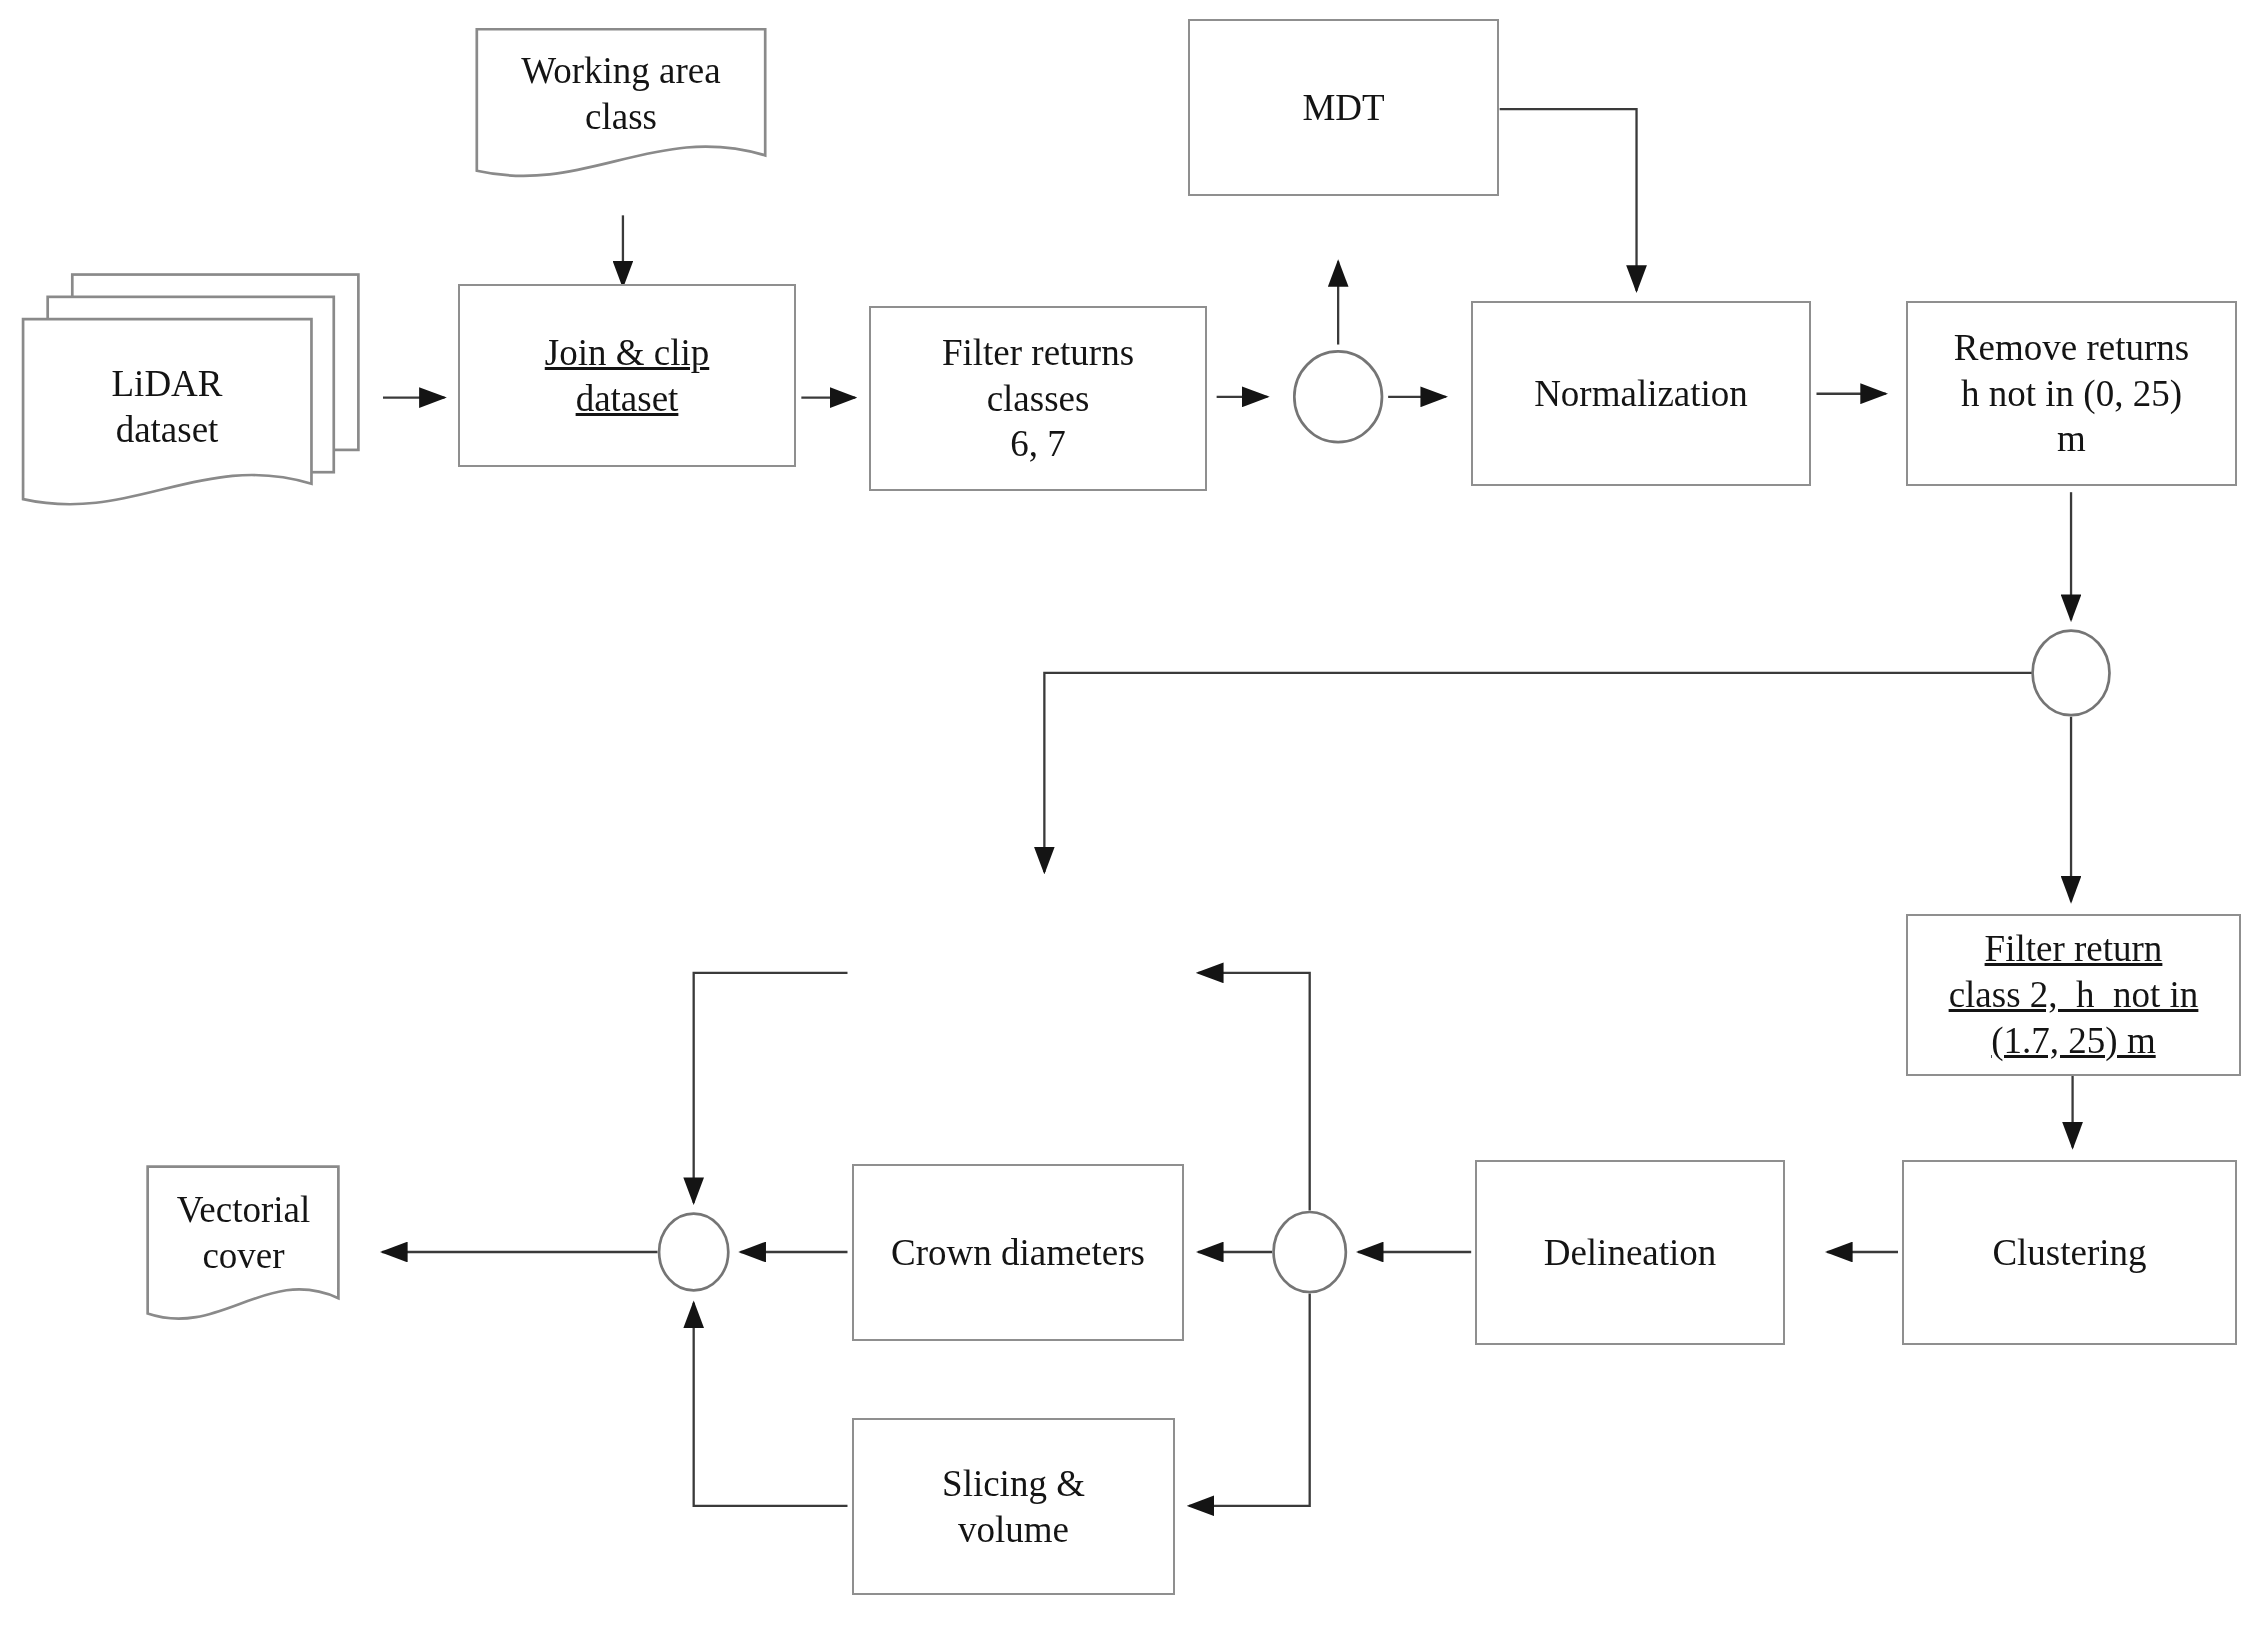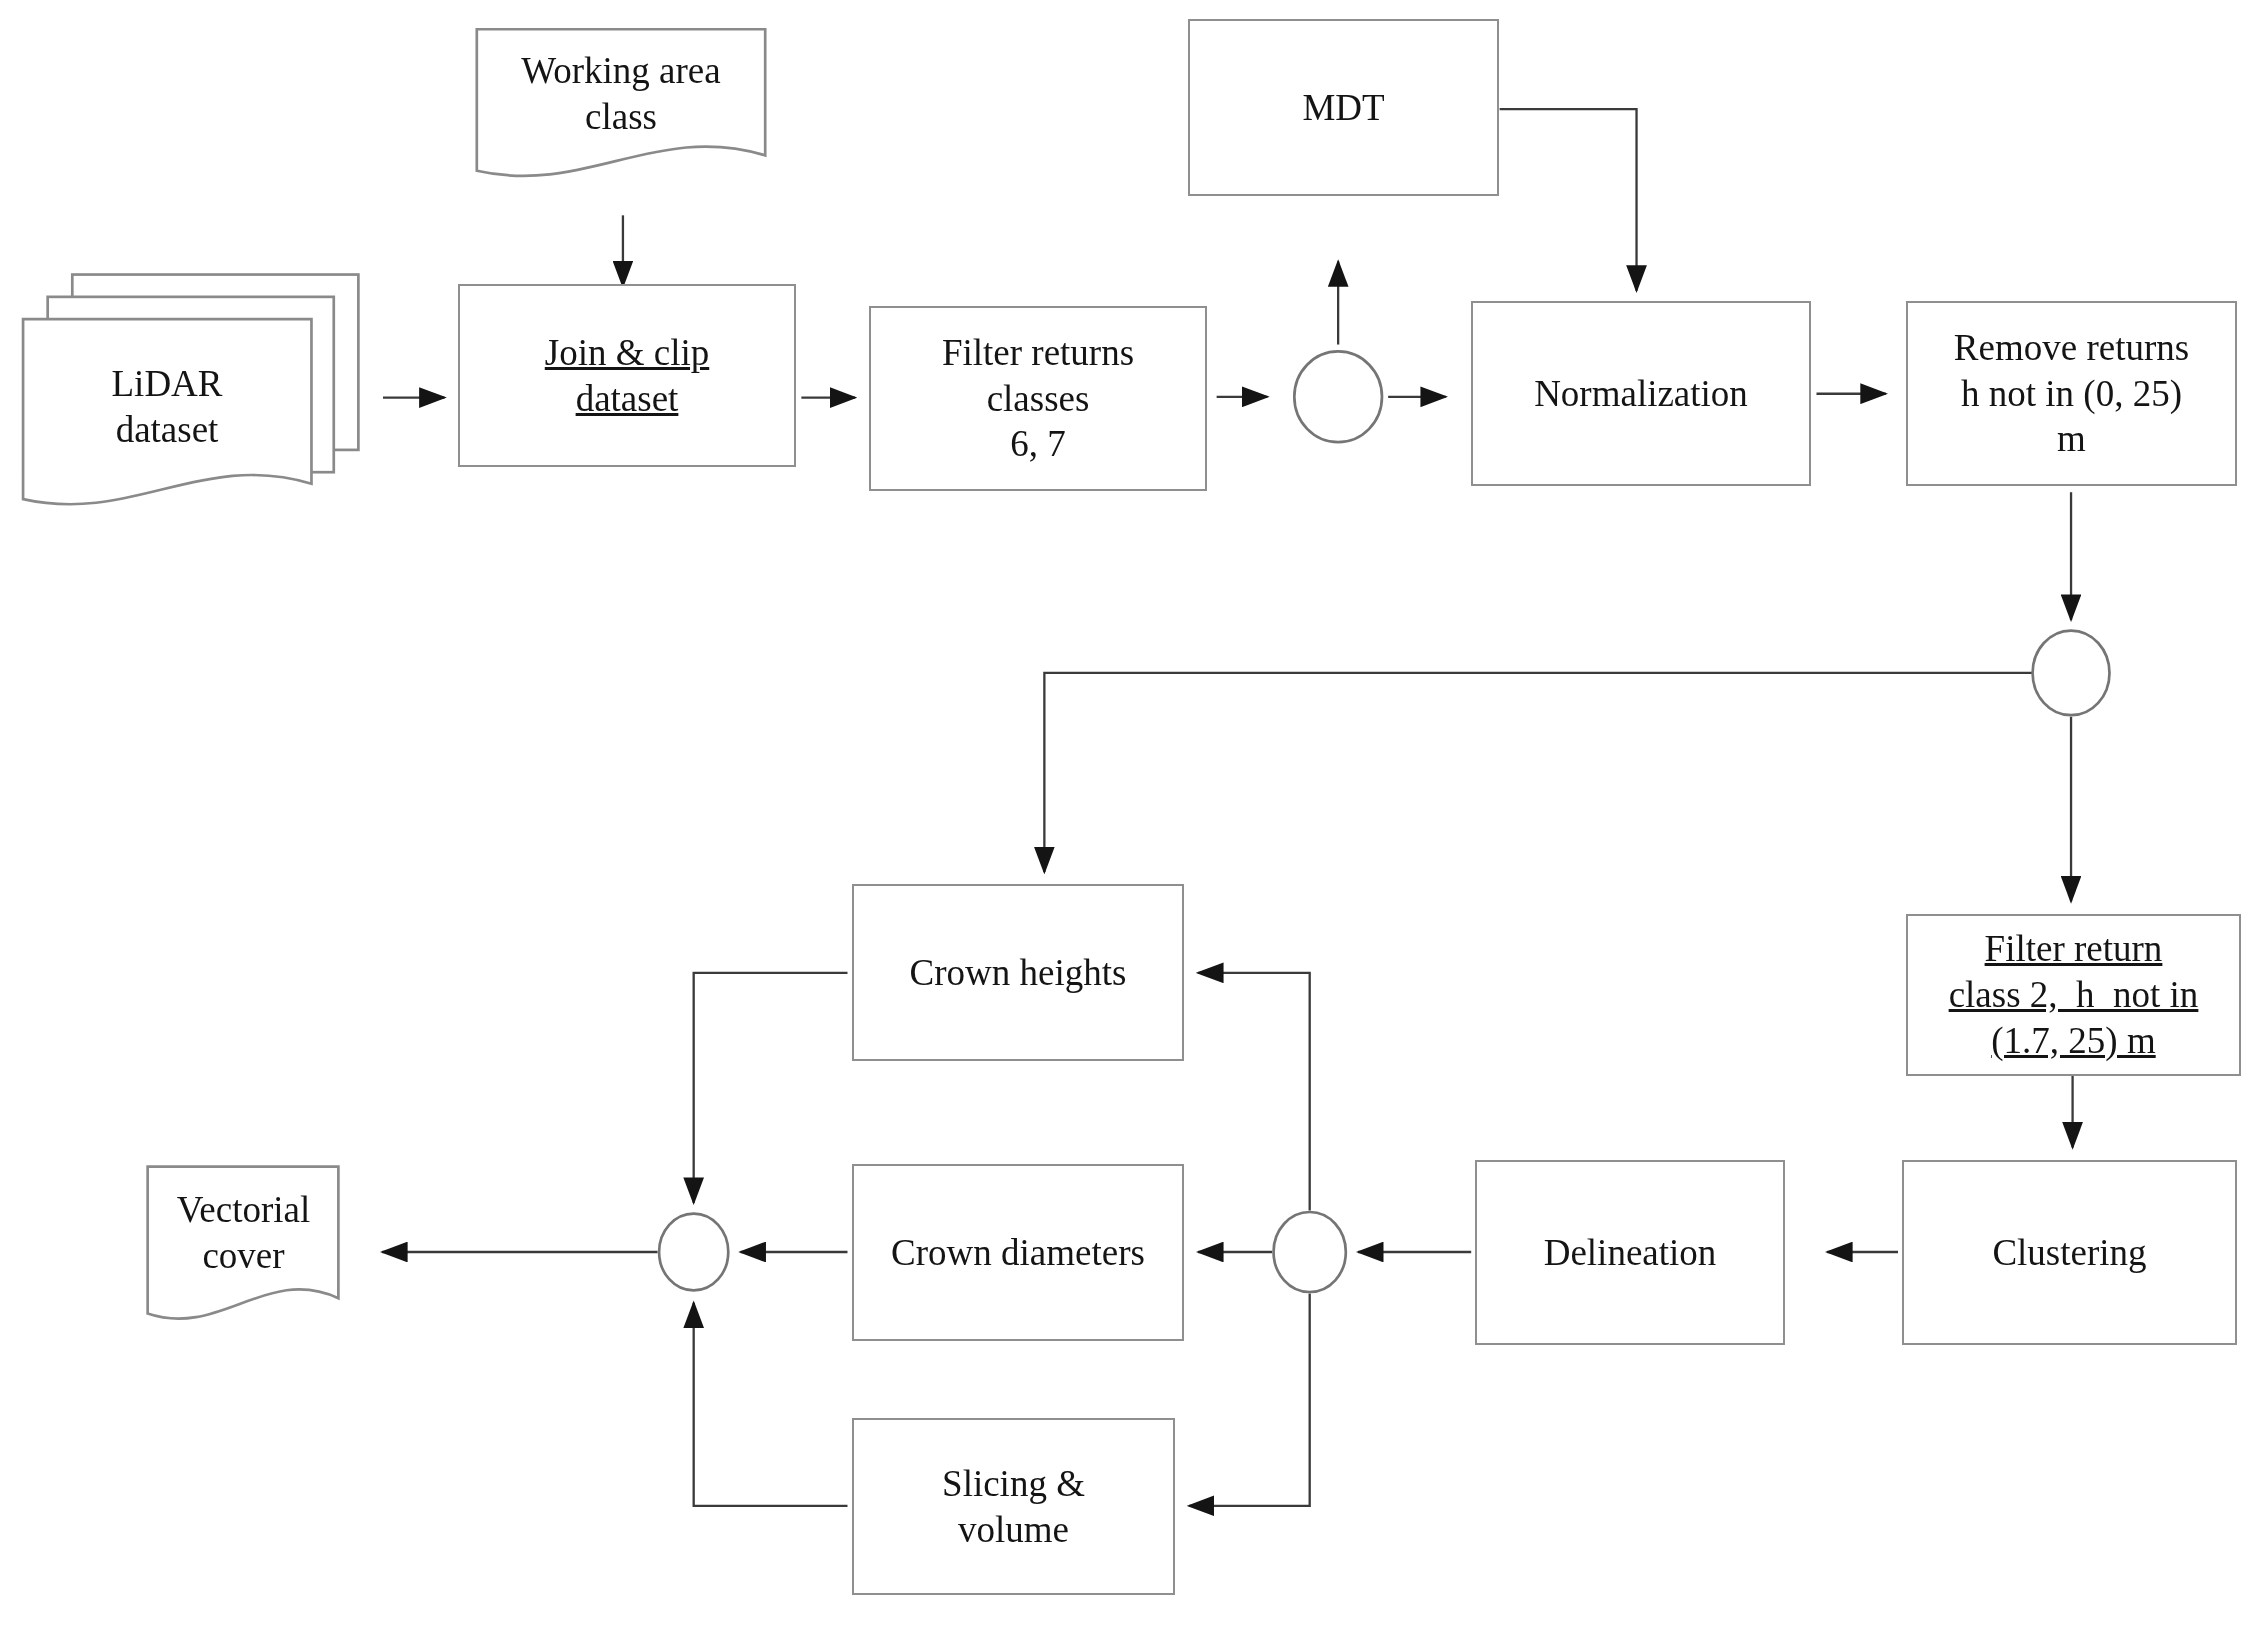--- a/index.html
+++ b/index.html
@@ -150,23 +150,20 @@
   </div>
 
   <div class="node" style="left:1902px; top:1160px; width:335px; height:185px;">
     <span class="label">Clustering</span>
   </div>
 
   <div class="node" style="left:1475px; top:1160px; width:310px; height:185px;">
     <span class="label">Delineation</span>
   </div>
 
-  <div class="node" style="left:852px; top:884px; width:332px; height:177px;">
-    <span class="label">Crown heights</span>
-  </div>
 
   <div class="node" style="left:852px; top:1418px; width:323px; height:177px;">
     <span class="label">Slicing &amp;
 volume</span>
   </div>
 
   <div class="node" style="left:852px; top:1164px; width:332px; height:177px;">
     <span class="label">Crown diameters</span>
   </div>
 

